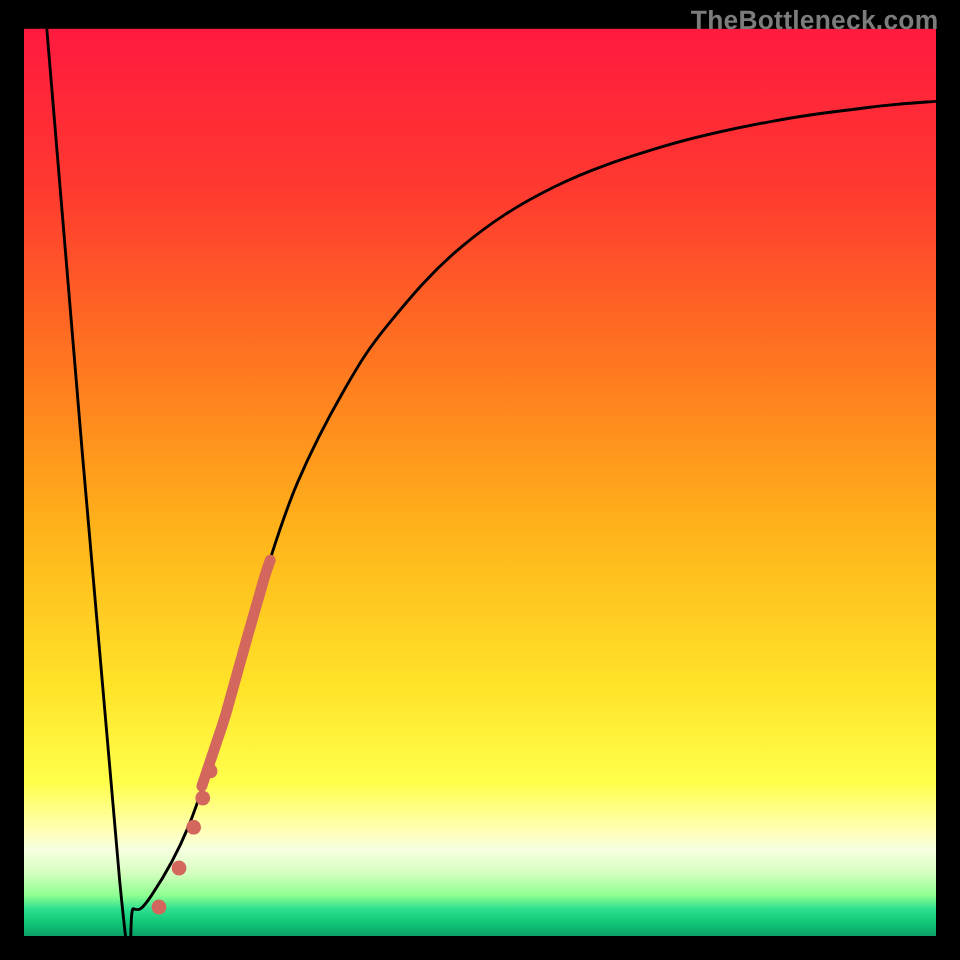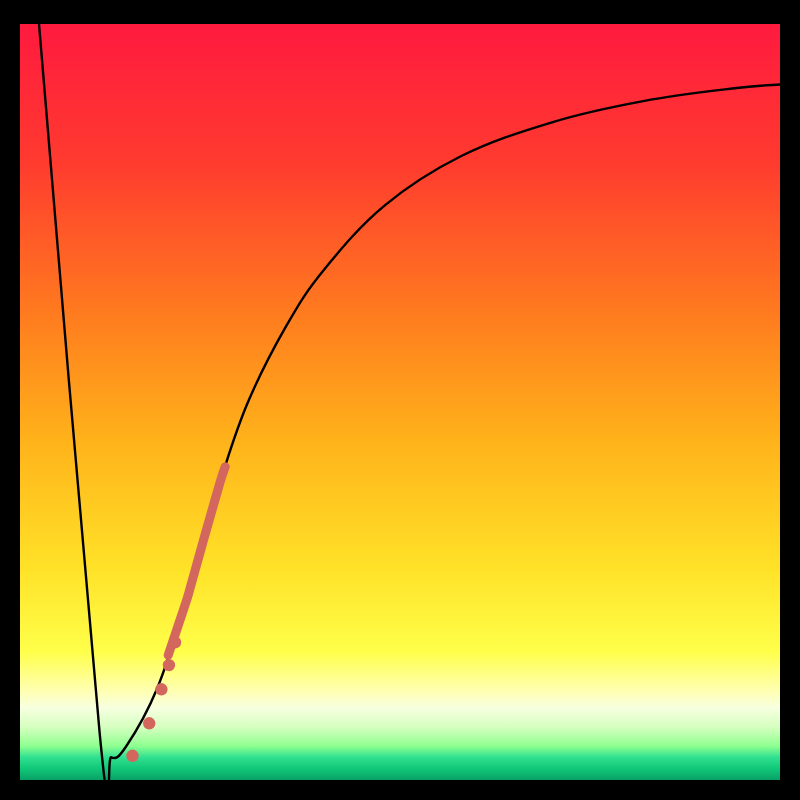--- a/index.html
+++ b/index.html
@@ -66,13 +66,14 @@
       <g id="points-g">
           <circle cx="132.48000000000002" cy="755.808" r="6.2" fill="#d4675d"></circle>
           <circle cx="149.20000000000002" cy="723.3000000000001" r="6.2" fill="#d4675d"></circle>
           <circle cx="161.36" cy="689.28" r="6.2" fill="#d4675d"></circle>
           <circle cx="168.96" cy="665.088" r="6.2" fill="#d4675d"></circle>
           <circle cx="175.04" cy="642.408" r="6.2" fill="#d4675d"></circle>
         </g>
     </g>
   </svg>
 
+  <div class="watermark">TheBottleneck.com</div>
 </div>
 
 </body></html>

